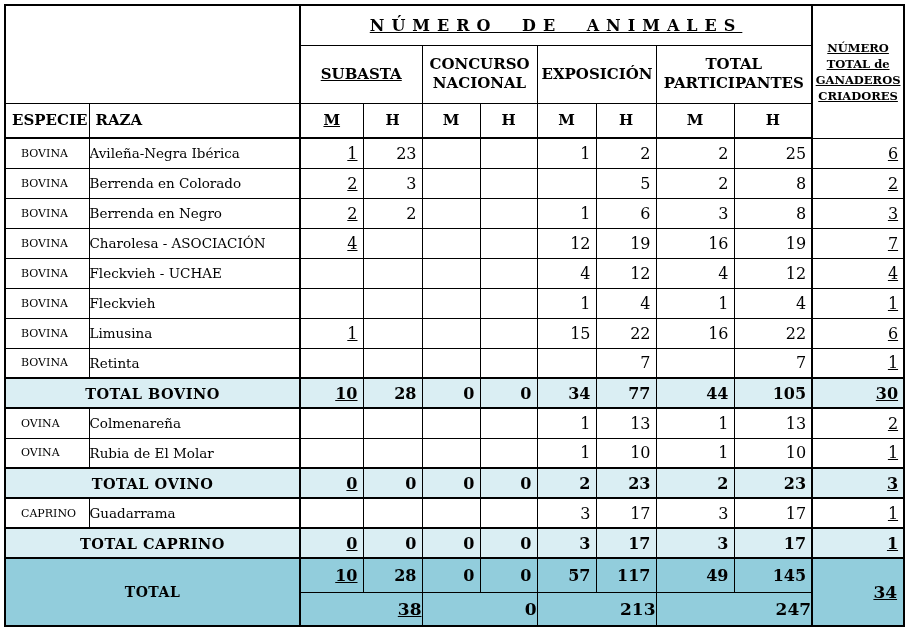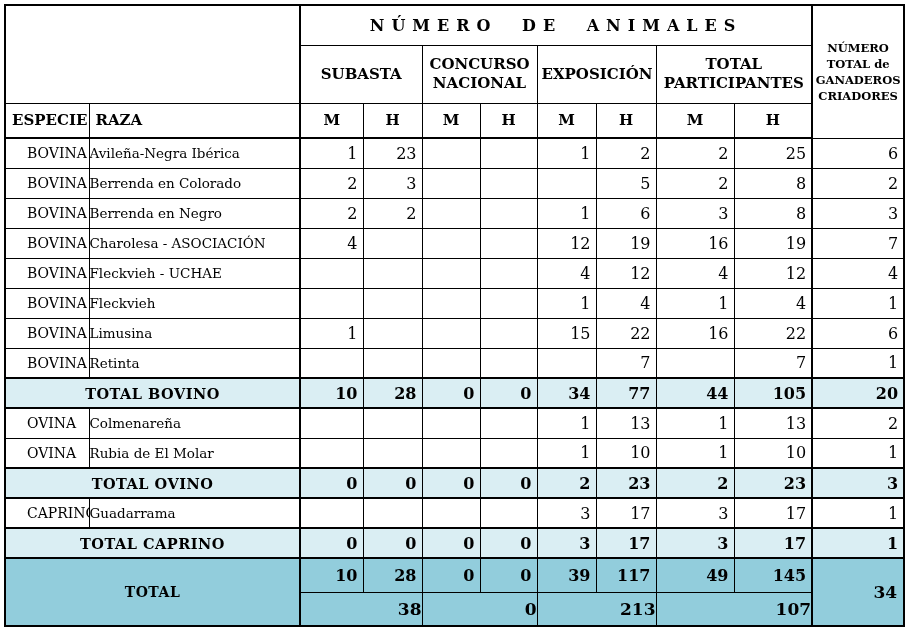--- a/index.html
+++ b/index.html
@@ -64,21 +64,21 @@
   th.especie-h, th.raza-h {
     font-size: 15px;
     font-weight: bold;
     text-align: left;
     padding-left: 6px;
     margin-left: 16px;
   }
   tr.hrow3 th { border-bottom: 2px solid #000; }
   
   tbody tr { height: 30px; }
-  td.especie { font-size: 14px; padding-left: 21px; margin-left: 28px; }
+  td.especie { font-size: 11px; padding-left: 15px; margin-left: 28px; }
   td.raza    { font-size: 13.5px; }
   td.num     { font-size: 16px; text-align: right; padding-right: 5px; }
   tr.subtotal td {
     background: var(--subtotal-bg, #daeef3);
     font-weight: bold;
     border-top: 2px solid #000;
     border-bottom: 2px solid #000;
   }
   tr.subtotal td.sub-label {
     text-align: center;
@@ -88,21 +88,21 @@
   
   tfoot tr { height: 34px; }
   tfoot td {
     background: var(--grand-bg, #92cddc);
     font-weight: bold;
   }
   tr.gtop td { border-top: 2px solid #000; }
   td.grand-label { text-align: center; font-size: 14px; letter-spacing: 0.5px; }
   td.pair { text-align: right; font-size: 17px; }
   td.grand-gan { text-align: right; padding-right: 6px; font-size: 17px; }
-  .thickL { border-left: 2px solid #000; }
+  .thickL { border-left: 2px solid #000; text-decoration: underline; }
 </style>
 </head>
 <body>
 
 <div class="page">
   <table class="animals">
     <colgroup>
       <col style="width:84px">
         <col style="width:211px">
       <col style="width:63px">
@@ -253,21 +253,21 @@
         <tr class="subtotal">
           <td colspan="2" class="sub-label">TOTAL BOVINO</td>
           <td class="num thickL">10</td>
           <td class="num">28</td>
           <td class="num">0</td>
           <td class="num">0</td>
           <td class="num">34</td>
           <td class="num">77</td>
           <td class="num">44</td>
           <td class="num">105</td>
-          <td class="num thickL">20</td>
+          <td class="num thickL">30</td>
         </tr>
         <tr>
           <td class="especie">OVINA</td>
           <td class="raza">Colmenareña</td>
           <td class="num thickL"></td>
           <td class="num"></td>
           <td class="num"></td>
           <td class="num"></td>
           <td class="num">1</td>
           <td class="num">13</td>
@@ -326,27 +326,27 @@
           <td class="num thickL">1</td>
         </tr>
       </tbody>
     <tfoot>
       <tr class="gtop">
         <td class="grand-label" colspan="2" rowspan="2">TOTAL</td>
         <td class="num thickL">10</td>
         <td class="num">28</td>
         <td class="num">0</td>
         <td class="num">0</td>
-        <td class="num">39</td>
+        <td class="num">57</td>
         <td class="num">117</td>
         <td class="num">49</td>
         <td class="num">145</td>
         <td class="grand-gan thickL" rowspan="2">34</td>
       </tr>
       <tr>
         <td class="pair thickL" colspan="2">38</td>
         <td class="pair" colspan="2">0</td>
         <td class="pair" colspan="2">213</td>
-        <td class="pair" colspan="2">107</td>
+        <td class="pair" colspan="2">247</td>
       </tr>
     </tfoot>
   </table>
 </div>
 
 </body></html>

